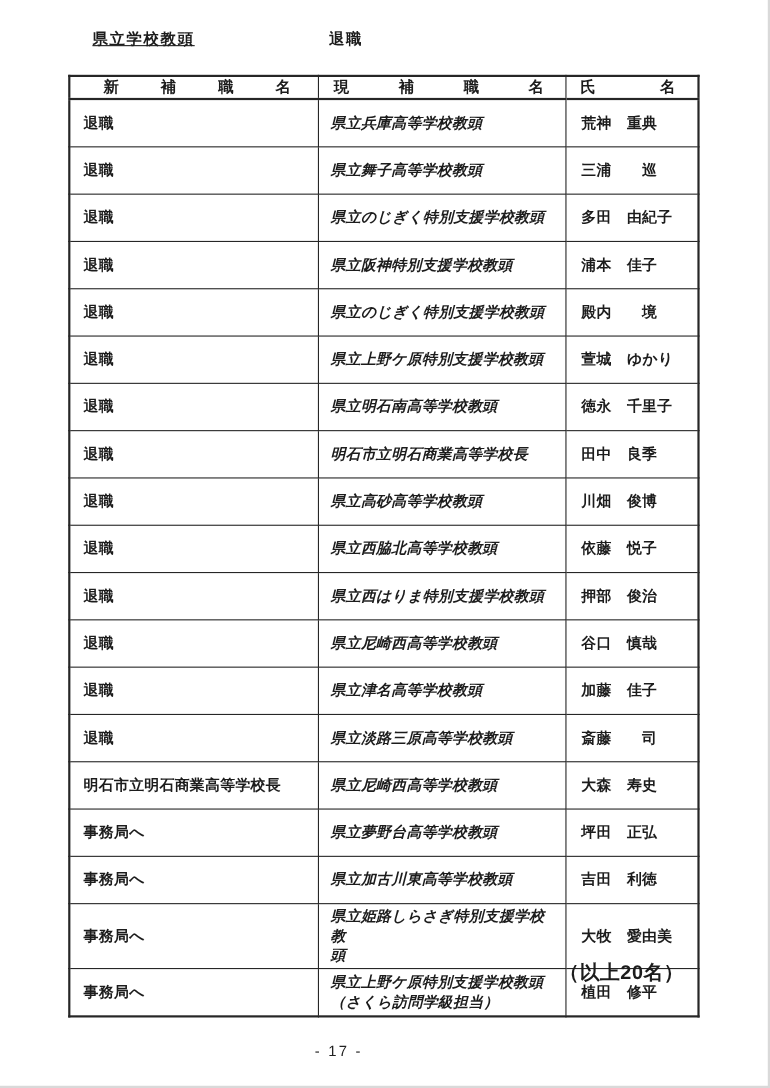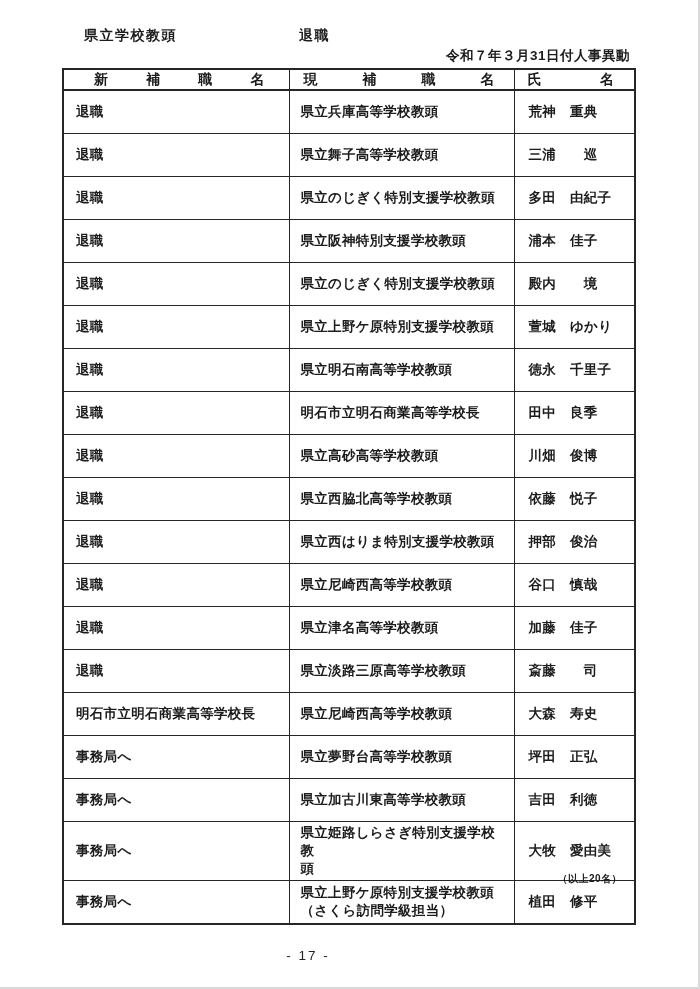--- a/index.html
+++ b/index.html
@@ -7,21 +7,21 @@
     position:relative;
     width:700px;height:989px;
     background:#ffffff;
     box-sizing:border-box;
     font-family:"Liberation Sans","DejaVu Sans",sans-serif;
     color:#1c1c1c;
     font-weight:600;
     box-shadow: inset -2px 0 0 #d9d9d9, inset 0 -2px 0 #d9d9d9;
     overflow:hidden;
   }
-  .hdr-category{position:absolute;left:84px;top:27px;font-size:14px;letter-spacing:1.5px;}
+  .hdr-category{position:absolute;left:84px;top:27px;font-size:14px;letter-spacing:1.5px;text-decoration:underline;}
   .hdr-section{position:absolute;left:299px;top:27px;font-size:14px;letter-spacing:1.5px;}
   .hdr-date{position:absolute;top:47px;right:70px;font-size:13.5px;letter-spacing:0.5px;}
 
   table.personnel{
     position:absolute;left:62px;top:68px;
     width:572px;
     border-collapse:collapse;
     table-layout:fixed;
     border:2px solid #262626;
   }
@@ -37,42 +37,41 @@
   table.personnel td{
     border:1px solid #262626;
     height:38px;
     font-size:13.5px;
     line-height:18px;
     vertical-align:middle;
     white-space:pre-line;
     letter-spacing:0.3px;
   }
   td.c-new{padding:2px 4px 2px 12px;}
-  td.c-cur{padding:2px 5px 2px 11px;}
+  td.c-cur{padding:2px 5px 2px 11px;font-style:italic;}
   td.c-name{padding:2px 2px 2px 14px;}
   .spread{display:flex;justify-content:space-between;align-items:center;}
   .sp1{padding:0 24px 0 30px;}
   .sp2{padding:0 19px 0 14px;}
   .sp3{padding:0 20px 0 13px;}
 
-  .closing-note{position:absolute;top:872px;right:78px;font-size:10px;letter-spacing:0.5px;}
+  .closing-note{position:absolute;top:872px;right:78px;font-size:18px;letter-spacing:0.5px;}
   .page-number{
     position:absolute;top:948px;left:0;width:616px;
     text-align:center;font-size:13.5px;font-weight:400;letter-spacing:2px;color:#222;
     font-family:"Liberation Sans","DejaVu Sans",sans-serif;
   }
 </style>
 </head>
 <body>
 
 <div class="page">
 
   <div class="hdr-category">県立学校教頭</div>
   <div class="hdr-section">退職</div>
-  <div class="hdr-date">令和７年３月31日付人事異動</div>
 
   <table class="personnel">
     <colgroup>
       <col style="width:226px">
       <col style="width:225px">
       <col style="width:121px">
     </colgroup>
     <thead>
       <tr>
         <th>

